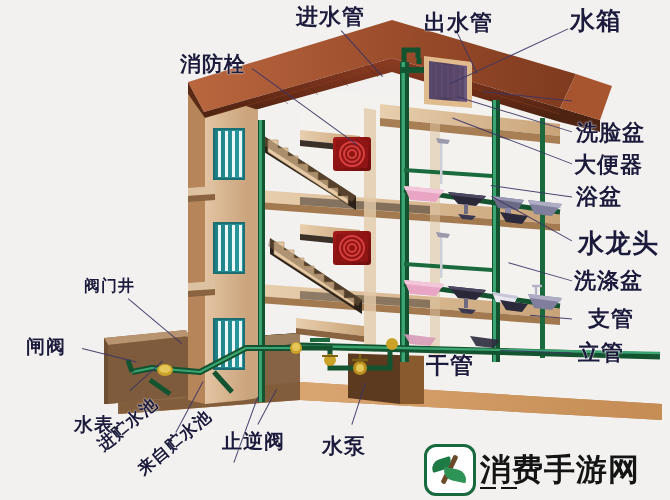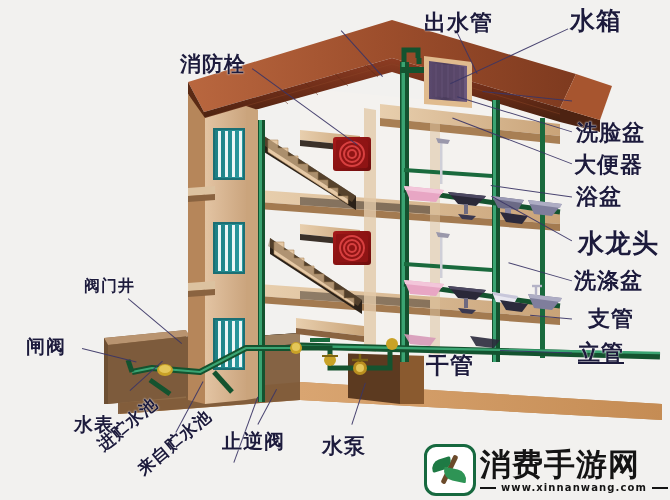--- a/index.html
+++ b/index.html
@@ -374,31 +374,32 @@
   <div class="leader" style="left:572px;top:352px;width:72px;transform:rotate(182deg);"></div>
 
   <div class="leader" style="left:128px;top:298px;width:70px;transform:rotate(40deg);"></div>
   <div class="leader" style="left:82px;top:348px;width:56px;transform:rotate(14deg);"></div>
   <div class="leader" style="left:130px;top:390px;width:44px;transform:rotate(-42deg);"></div>
   <div class="leader" style="left:176px;top:432px;width:58px;transform:rotate(-62deg);"></div>
   <div class="leader" style="left:234px;top:462px;width:70px;transform:rotate(-70deg);"></div>
   <div class="leader" style="left:258px;top:424px;width:40px;transform:rotate(-62deg);"></div>
   <div class="leader" style="left:352px;top:424px;width:44px;transform:rotate(-72deg);"></div>
 
+  <div class="lbl" style="left:296px;top:2px;font-size:22px;">进水管</div>
   <div class="lbl" style="left:424px;top:8px;font-size:22px;">出水管</div>
   <div class="lbl" style="left:570px;top:4px;font-size:25px;">水箱</div>
   <div class="lbl" style="left:180px;top:50px;font-size:21px;">消防栓</div>
 
   <div class="lbl" style="left:576px;top:118px;font-size:22px;">洗脸盆</div>
   <div class="lbl" style="left:574px;top:150px;font-size:22px;">大便器</div>
   <div class="lbl" style="left:576px;top:182px;font-size:22px;">浴盆</div>
   <div class="lbl" style="left:578px;top:226px;font-size:26px;text-align:center;">水龙头</div>
   <div class="lbl" style="left:574px;top:266px;font-size:22px;">洗涤盆</div>
   <div class="lbl" style="left:588px;top:304px;font-size:22px;">支管</div>
-  <div class="lbl" style="left:578px;top:338px;font-size:22px;text-decoration:underline;">立管</div>
+  <div class="lbl" style="left:578px;top:338px;font-size:22px;">立管</div>
   <div class="lbl" style="left:426px;top:350px;font-size:23px;">干管</div>
 
   <div class="lbl" style="left:84px;top:276px;font-size:16px;">阀门井</div>
   <div class="lbl" style="left:26px;top:334px;font-size:19px;">闸阀</div>
   <div class="lbl" style="left:74px;top:396px;font-size:19px;margin-top:16px;">水表</div>
 
   <div class="lbl" style="left:100px;top:436px;font-size:17px;transform:rotate(-40deg);transform-origin:0 50%;">进贮水池</div>
   <div class="lbl" style="left:140px;top:460px;font-size:17px;transform:rotate(-40deg);transform-origin:0 50%;">来自贮水池</div>
 
   <div class="lbl" style="left:222px;top:428px;font-size:20px;">止逆阀</div>
@@ -407,19 +408,18 @@
   <div id="wm">
     <div class="mark">
       <div class="stick"></div>
         <div class="leafa"></div>
         <div class="leafb"></div>
     </div>
     <div class="txtwrap">
       <div class="big">消费手游网</div>
       <div class="url">
         <div class="rule"></div>
-        <div class="u">www.xinnanwang.com</div>
         <div class="rule"></div>
       </div>
     </div>
   </div>
 
 </div>
 
 </body></html>

